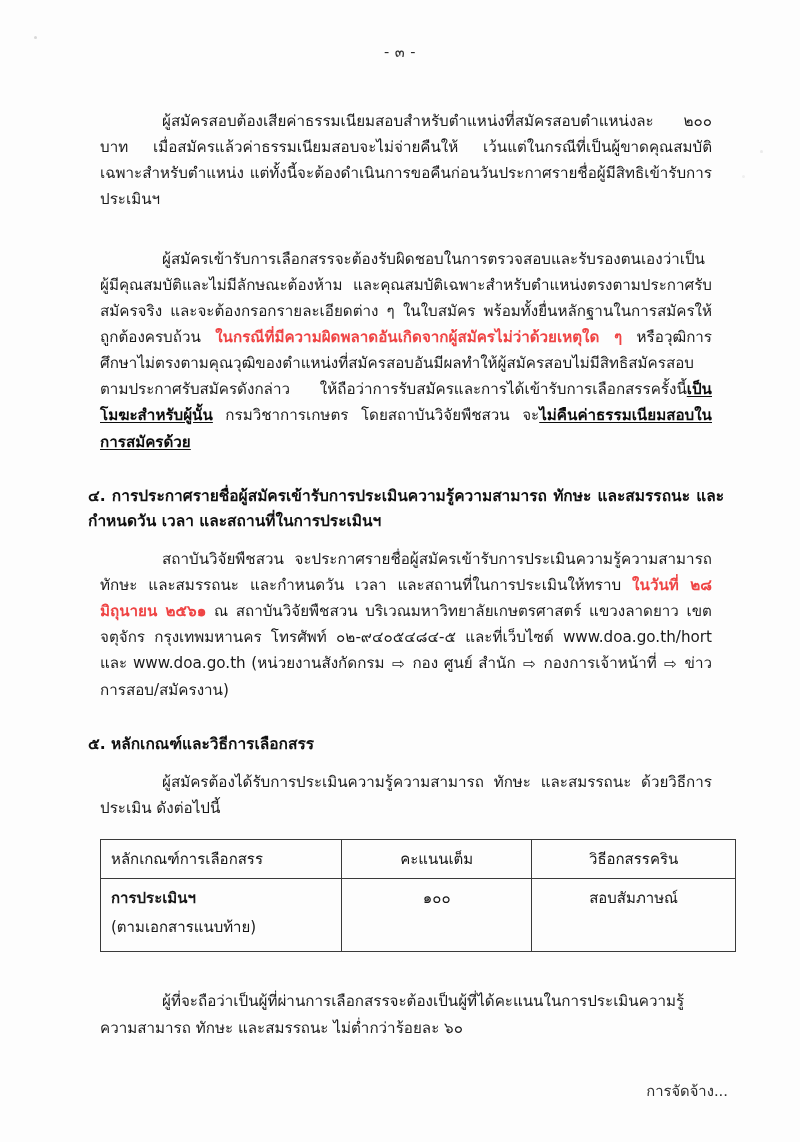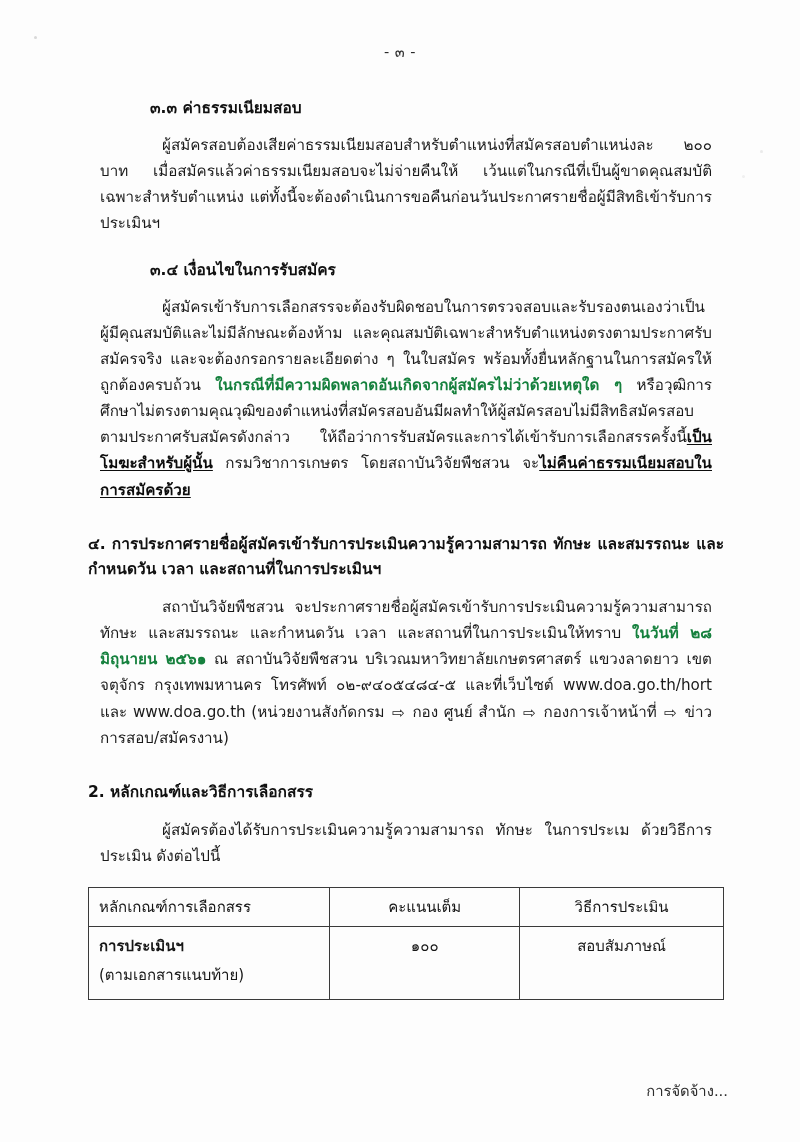--- a/index.html
+++ b/index.html
@@ -75,40 +75,41 @@
     line-height: 1.72;
     color: #1a1a1a;
     margin: 12px;
     text-align: justify;
     text-justify: inter-word;
     text-indent: 0;
   }
   .para.indent {
     text-indent: 62px;
   }
-  b, .b { font-weight: bold; color: #15803d; }
+  b, .b { font-weight: bold; color: #ef4444; }
   .bu { font-weight: bold; text-decoration: underline; text-underline-offset: 2px; color: #0c0c0c; }
 
   .gap-sm { height: 9px; }
   .gap-md { height: 17px; }
   .gap-lg { height: 24px; }
 
   .arrow {
     font-size: 15px;
     line-height: 1;
     vertical-align: -1px;
     padding: 0 2px;
   }
 
   table.criteria {
     border-collapse: collapse;
     width: 636px;
     margin-top: 18px;
     font-size: 15px;
     color: #161616;
+    margin-left: 12px;
   }
   table.criteria td {
     border: 1px solid #3a3a3a;
     padding: 7px 10px;
     vertical-align: top;
     line-height: 1.62;
   }
   .c-head td { font-weight: normal; }
   .col-a { width: 246px; }
   .col-b { width: 188px; text-align: center; }
@@ -133,56 +134,55 @@
 <div class="page">
 
   <div class="speckle sp1"></div>
   <div class="speckle sp2"></div>
   <div class="speckle sp3"></div>
 
   <div class="pagenum">- ๓ -</div>
 
   <div class="content">
 
-    <div class="heading-sub">๓.๓  ค่าธรรมเนียมสอบ</div>
     <p class="para indent">ผู้สมัครสอบต้องเสียค่าธรรมเนียมสอบสำหรับตำแหน่งที่สมัครสอบตำแหน่งละ ๒๐๐ บาท เมื่อสมัครแล้วค่าธรรมเนียมสอบจะไม่จ่ายคืนให้ เว้นแต่ในกรณีที่เป็นผู้ขาดคุณสมบัติเฉพาะสำหรับตำแหน่ง แต่ทั้งนี้จะต้องดำเนินการขอคืนก่อนวันประกาศรายชื่อผู้มีสิทธิเข้ารับการประเมินฯ</p>
 
     <div class="gap-sm"></div>
 
-    <div class="heading-sub">๓.๔  เงื่อนไขในการรับสมัคร</div>
     <p class="para indent"><span>ผู้สมัครเข้ารับการเลือกสรรจะต้องรับผิดชอบในการตรวจสอบและรับรองตนเองว่าเป็นผู้มีคุณสมบัติและไม่มีลักษณะต้องห้าม และคุณสมบัติเฉพาะสำหรับตำแหน่งตรงตามประกาศรับสมัครจริง และจะต้องกรอกรายละเอียดต่าง ๆ ในใบสมัคร พร้อมทั้งยื่นหลักฐานในการสมัครให้ถูกต้องครบถ้วน </span><span class="b">ในกรณีที่มีความผิดพลาดอันเกิดจากผู้สมัครไม่ว่าด้วยเหตุใด ๆ</span><span> หรือวุฒิการศึกษาไม่ตรงตามคุณวุฒิของตำแหน่งที่สมัครสอบอันมีผลทำให้ผู้สมัครสอบไม่มีสิทธิสมัครสอบตามประกาศรับสมัครดังกล่าว ให้ถือว่าการรับสมัครและการได้เข้ารับการเลือกสรรครั้งนี้</span><span class="bu">เป็นโมฆะสำหรับผู้นั้น</span><span> กรมวิชาการเกษตร โดยสถาบันวิจัยพืชสวน จะ</span><span class="bu">ไม่คืนค่าธรรมเนียมสอบในการสมัครด้วย</span></p>
 
     <div class="gap-md"></div>
 
     <div class="heading-main">๔. การประกาศรายชื่อผู้สมัครเข้ารับการประเมินความรู้ความสามารถ ทักษะ และสมรรถนะ และกำหนดวัน เวลา และสถานที่ในการประเมินฯ</div>
     <p class="para indent"><span>สถาบันวิจัยพืชสวน จะประกาศรายชื่อผู้สมัครเข้ารับการประเมินความรู้ความสามารถ ทักษะ และสมรรถนะ และกำหนดวัน เวลา และสถานที่ในการประเมินให้ทราบ </span><span class="b">ในวันที่ ๒๘ มิถุนายน ๒๕๖๑</span><span> ณ สถาบันวิจัยพืชสวน บริเวณมหาวิทยาลัยเกษตรศาสตร์ แขวงลาดยาว เขตจตุจักร กรุงเทพมหานคร โทรศัพท์ ๐๒-๙๔๐๕๔๘๔-๕ และที่เว็บไซต์ www.doa.go.th/hort และ www.doa.go.th (หน่วยงานสังกัดกรม </span><span class="arrow">⇨</span><span> กอง ศูนย์ สำนัก </span><span class="arrow">⇨</span><span> กองการเจ้าหน้าที่ </span><span class="arrow">⇨</span><span>  ข่าวการสอบ/สมัครงาน)</span></p>
 
     <div class="gap-md"></div>
 
-    <div class="heading-main">2. หลักเกณฑ์และวิธีการเลือกสรร</div>
-    <p class="para indent">ผู้สมัครต้องได้รับการประเมินความรู้ความสามารถ ทักษะ ในการประเม ด้วยวิธีการประเมิน ดังต่อไปนี้</p>
+    <div class="heading-main">๕. หลักเกณฑ์และวิธีการเลือกสรร</div>
+    <p class="para indent">ผู้สมัครต้องได้รับการประเมินความรู้ความสามารถ ทักษะ และสมรรถนะ ด้วยวิธีการประเมิน ดังต่อไปนี้</p>
 
     <table class="criteria">
       <tbody>
         <tr class="c-head">
           <td class="col-a">หลักเกณฑ์การเลือกสรร</td>
           <td class="col-b">คะแนนเต็ม</td>
-          <td class="col-c">วิธีการประเมิน</td>
+          <td class="col-c">วิธีอกสรรคริน</td>
         </tr>
         <tr class="row-item">
           <td class="col-a">
             <span class="cell-bold">การประเมินฯ</span>
             <span class="sub-note">(ตามเอกสารแนบท้าย)</span>
           </td>
           <td class="col-b">๑๐๐</td>
           <td class="col-c">สอบสัมภาษณ์</td>
         </tr>
       </tbody>
     </table>
 
     <div class="gap-lg"></div>
 
+    <p class="para indent">ผู้ที่จะถือว่าเป็นผู้ที่ผ่านการเลือกสรรจะต้องเป็นผู้ที่ได้คะแนนในการประเมินความรู้ความสามารถ ทักษะ และสมรรถนะ ไม่ต่ำกว่าร้อยละ ๖๐</p>
 
   </div>
 
   <div class="footer-note">การจัดจ้าง...</div>
 
 </div>
 
 </body></html>

